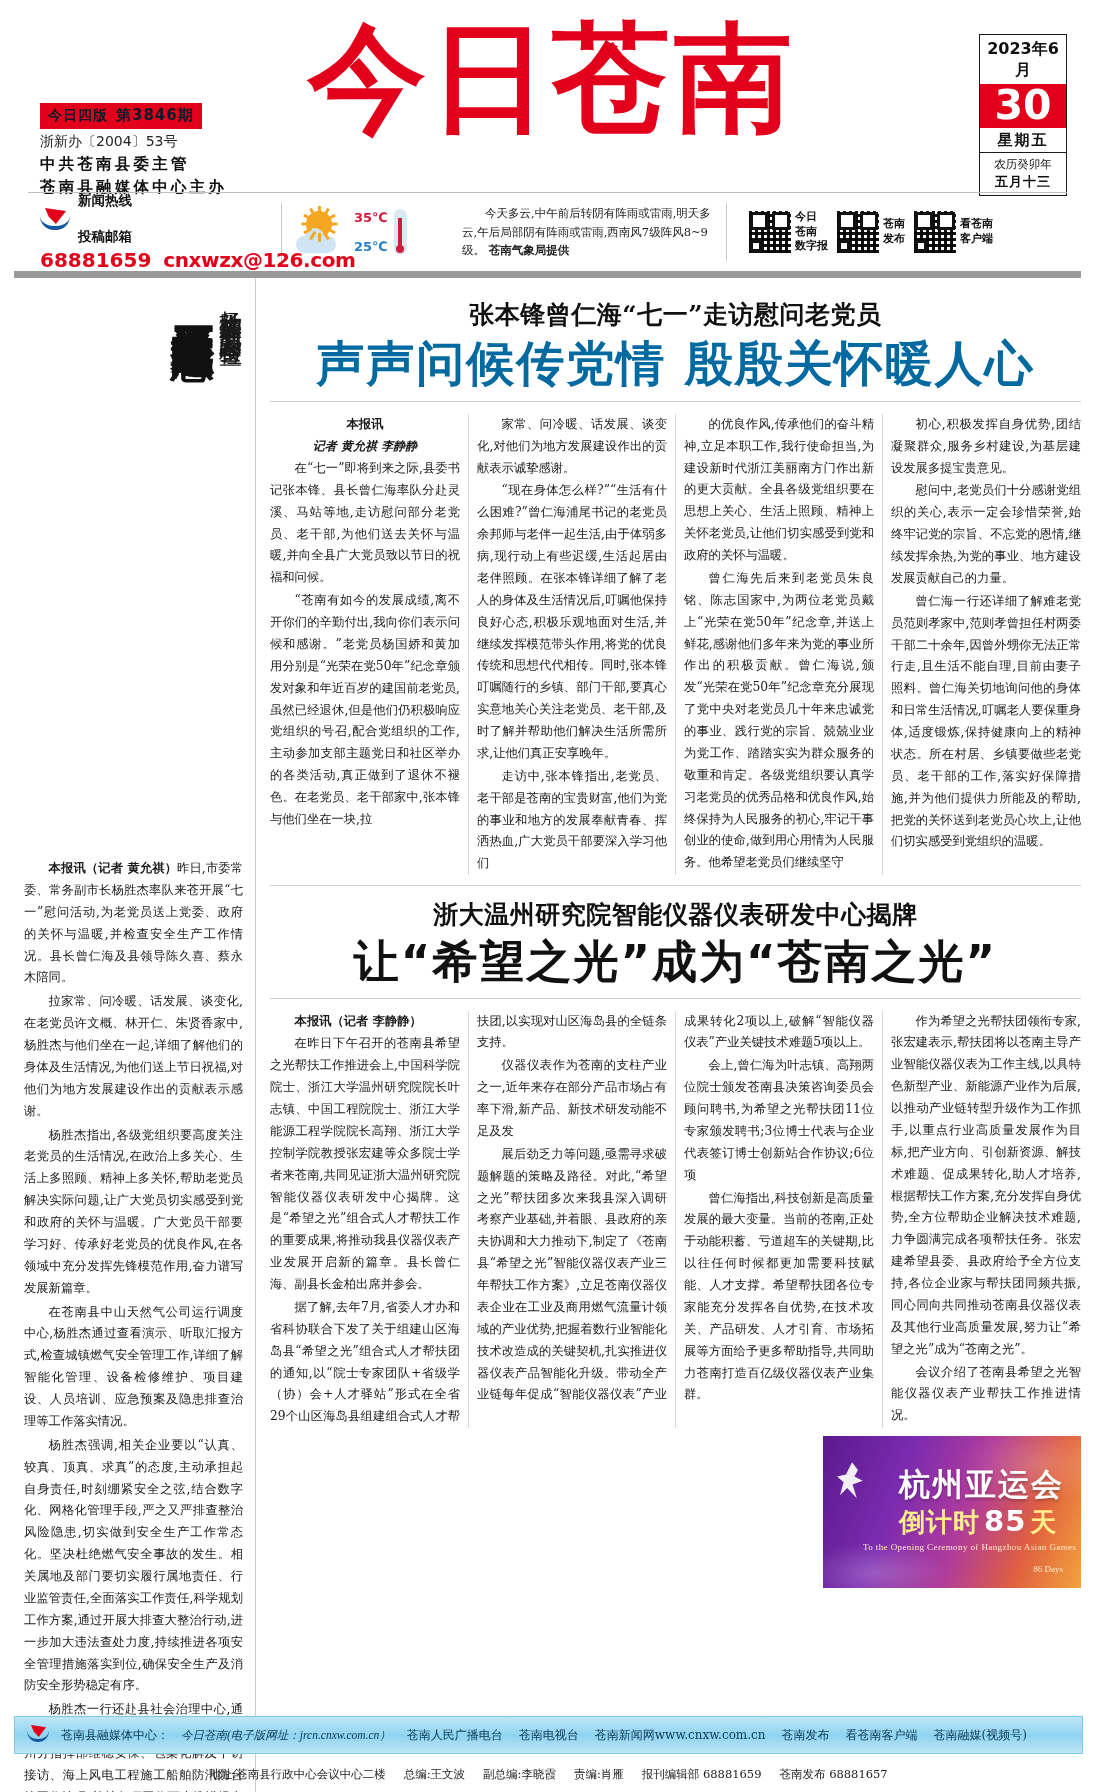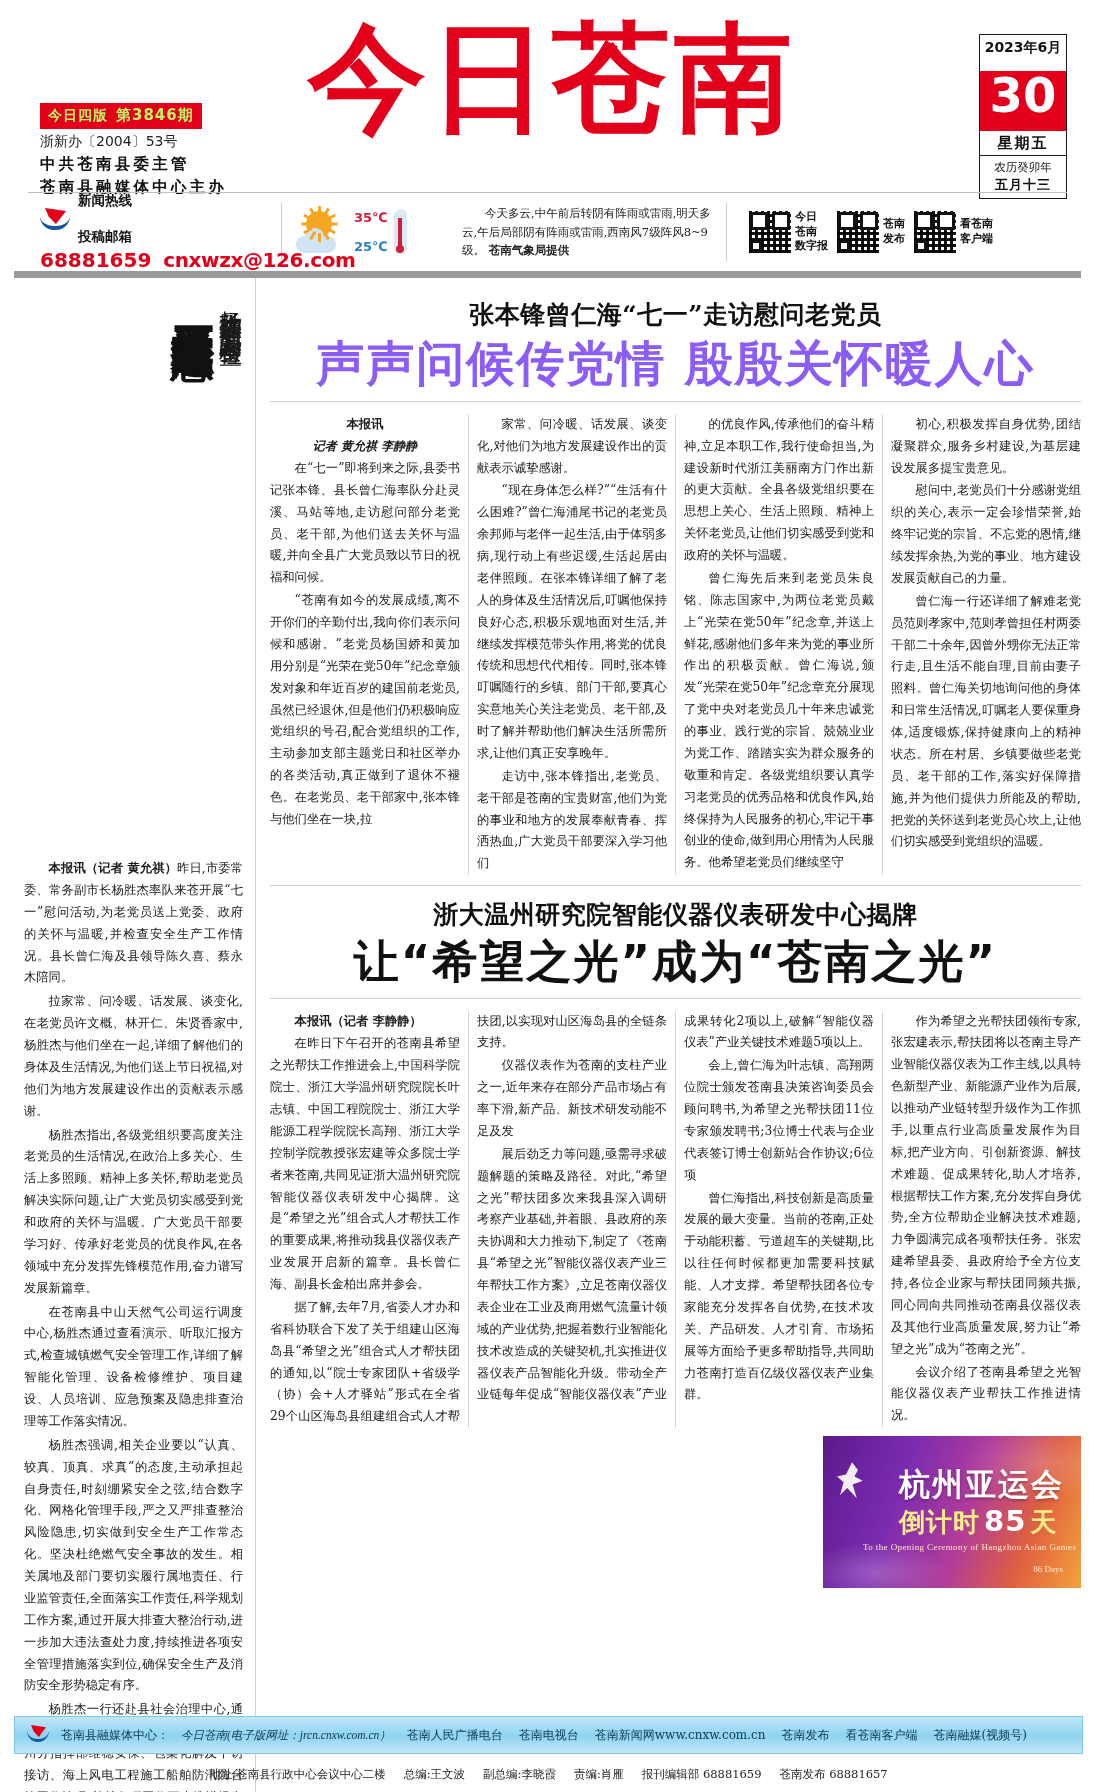--- a/index.html
+++ b/index.html
@@ -23,21 +23,21 @@
     font-family:"DejaVu Sans", sans-serif;
     font-weight:bold;
     font-size:118px;
     letter-spacing:4px;
     color:#e3001b;
     line-height:1.02;
     white-space:nowrap;
   }
   .issue-badge {
     position:absolute; left:26px; top:103px;
-    background:#e3001b; color:#bef264;
+    background:#e3001b; color:#0f172a;
     font-family:"DejaVu Sans", sans-serif;
     font-weight:bold; font-size:14px;
     padding:3px 8px 4px 8px;
     letter-spacing:1px;
     display:flex; gap:8px; align-items:baseline;
   }
   .issue-badge .b2 { font-size:15px; }
   .pub-lines { position:absolute; left:26px; top:133px; }
   .pub-lines .ln1 {
     font-family:"DejaVu Sans", sans-serif;
@@ -50,26 +50,26 @@
   }
 
   
   .datebox {
     position:absolute; right:14px; top:34px;
     width:88px; border:1.6px solid #1a1a1a;
     background:#fff; text-align:center;
   }
   .datebox .dmy {
     font-family:"DejaVu Sans", sans-serif;
-    font-weight:bold; font-size:14px; padding:4px 0 14px; color:#111;
+    font-weight:bold; font-size:16px; padding:4px 0 3px; color:#111;
   }
   .datebox .daynum {
     background:#e3001b; color:#fff;
     font-family:"DejaVu Sans", sans-serif;
-    font-weight:bold; font-size:48px; line-height:0.98; padding:1px 0 12px;
+    font-weight:bold; font-size:41px; line-height:0.98; padding:1px 0 3px;
   }
   .datebox .wday {
     font-family:"DejaVu Sans", sans-serif;
     font-weight:bold; font-size:15px; letter-spacing:2px; padding:3px 0 2px;
   }
   .datebox .lunar1 { font-size:11.5px; padding-top:4px; }
   .datebox .lunar2 { font-weight:bold; font-size:13px; letter-spacing:1px; padding:1px 0 4px; border-top:0; }
   .datebox .luncell { border-top:1.4px solid #1a1a1a; }
 
   .mast-rule { position:absolute; left:14px; right:14px; top:192px; height:1px; background:#bfbfbf; }
@@ -164,21 +164,21 @@
 
   
   .story { margin-bottom:4px; }
   .kicker {
     font-family:"DejaVu Serif", serif; font-size:25px; color:#111;
     text-align:center; letter-spacing:0.5px; margin:6px 0 6px 0; font-weight:600;
   }
   .bighead {
     font-family:"DejaVu Sans", sans-serif; font-weight:bold;
     font-size:48px; letter-spacing:2px; text-align:center; line-height:1.12;
-    color:#8b5cf6; margin-bottom:10px;
+    color:#0369a1; margin-bottom:10px;
   }
   .bighead.black { color:#111; font-size:45px; }
   .hrule { height:1px; background:#cfcfcf; margin:10px 0 12px 0; }
 
   .cols4 {
     column-count:4; column-gap:17px; column-rule:1px solid #d8d8d8;
     font-family:"DejaVu Serif", serif; font-size:12.3px; line-height:1.78;
     text-align:justify; color:#1a1a1a;
   }
   .cols4 p { margin:0 0 1px 0; text-indent:2em; }

